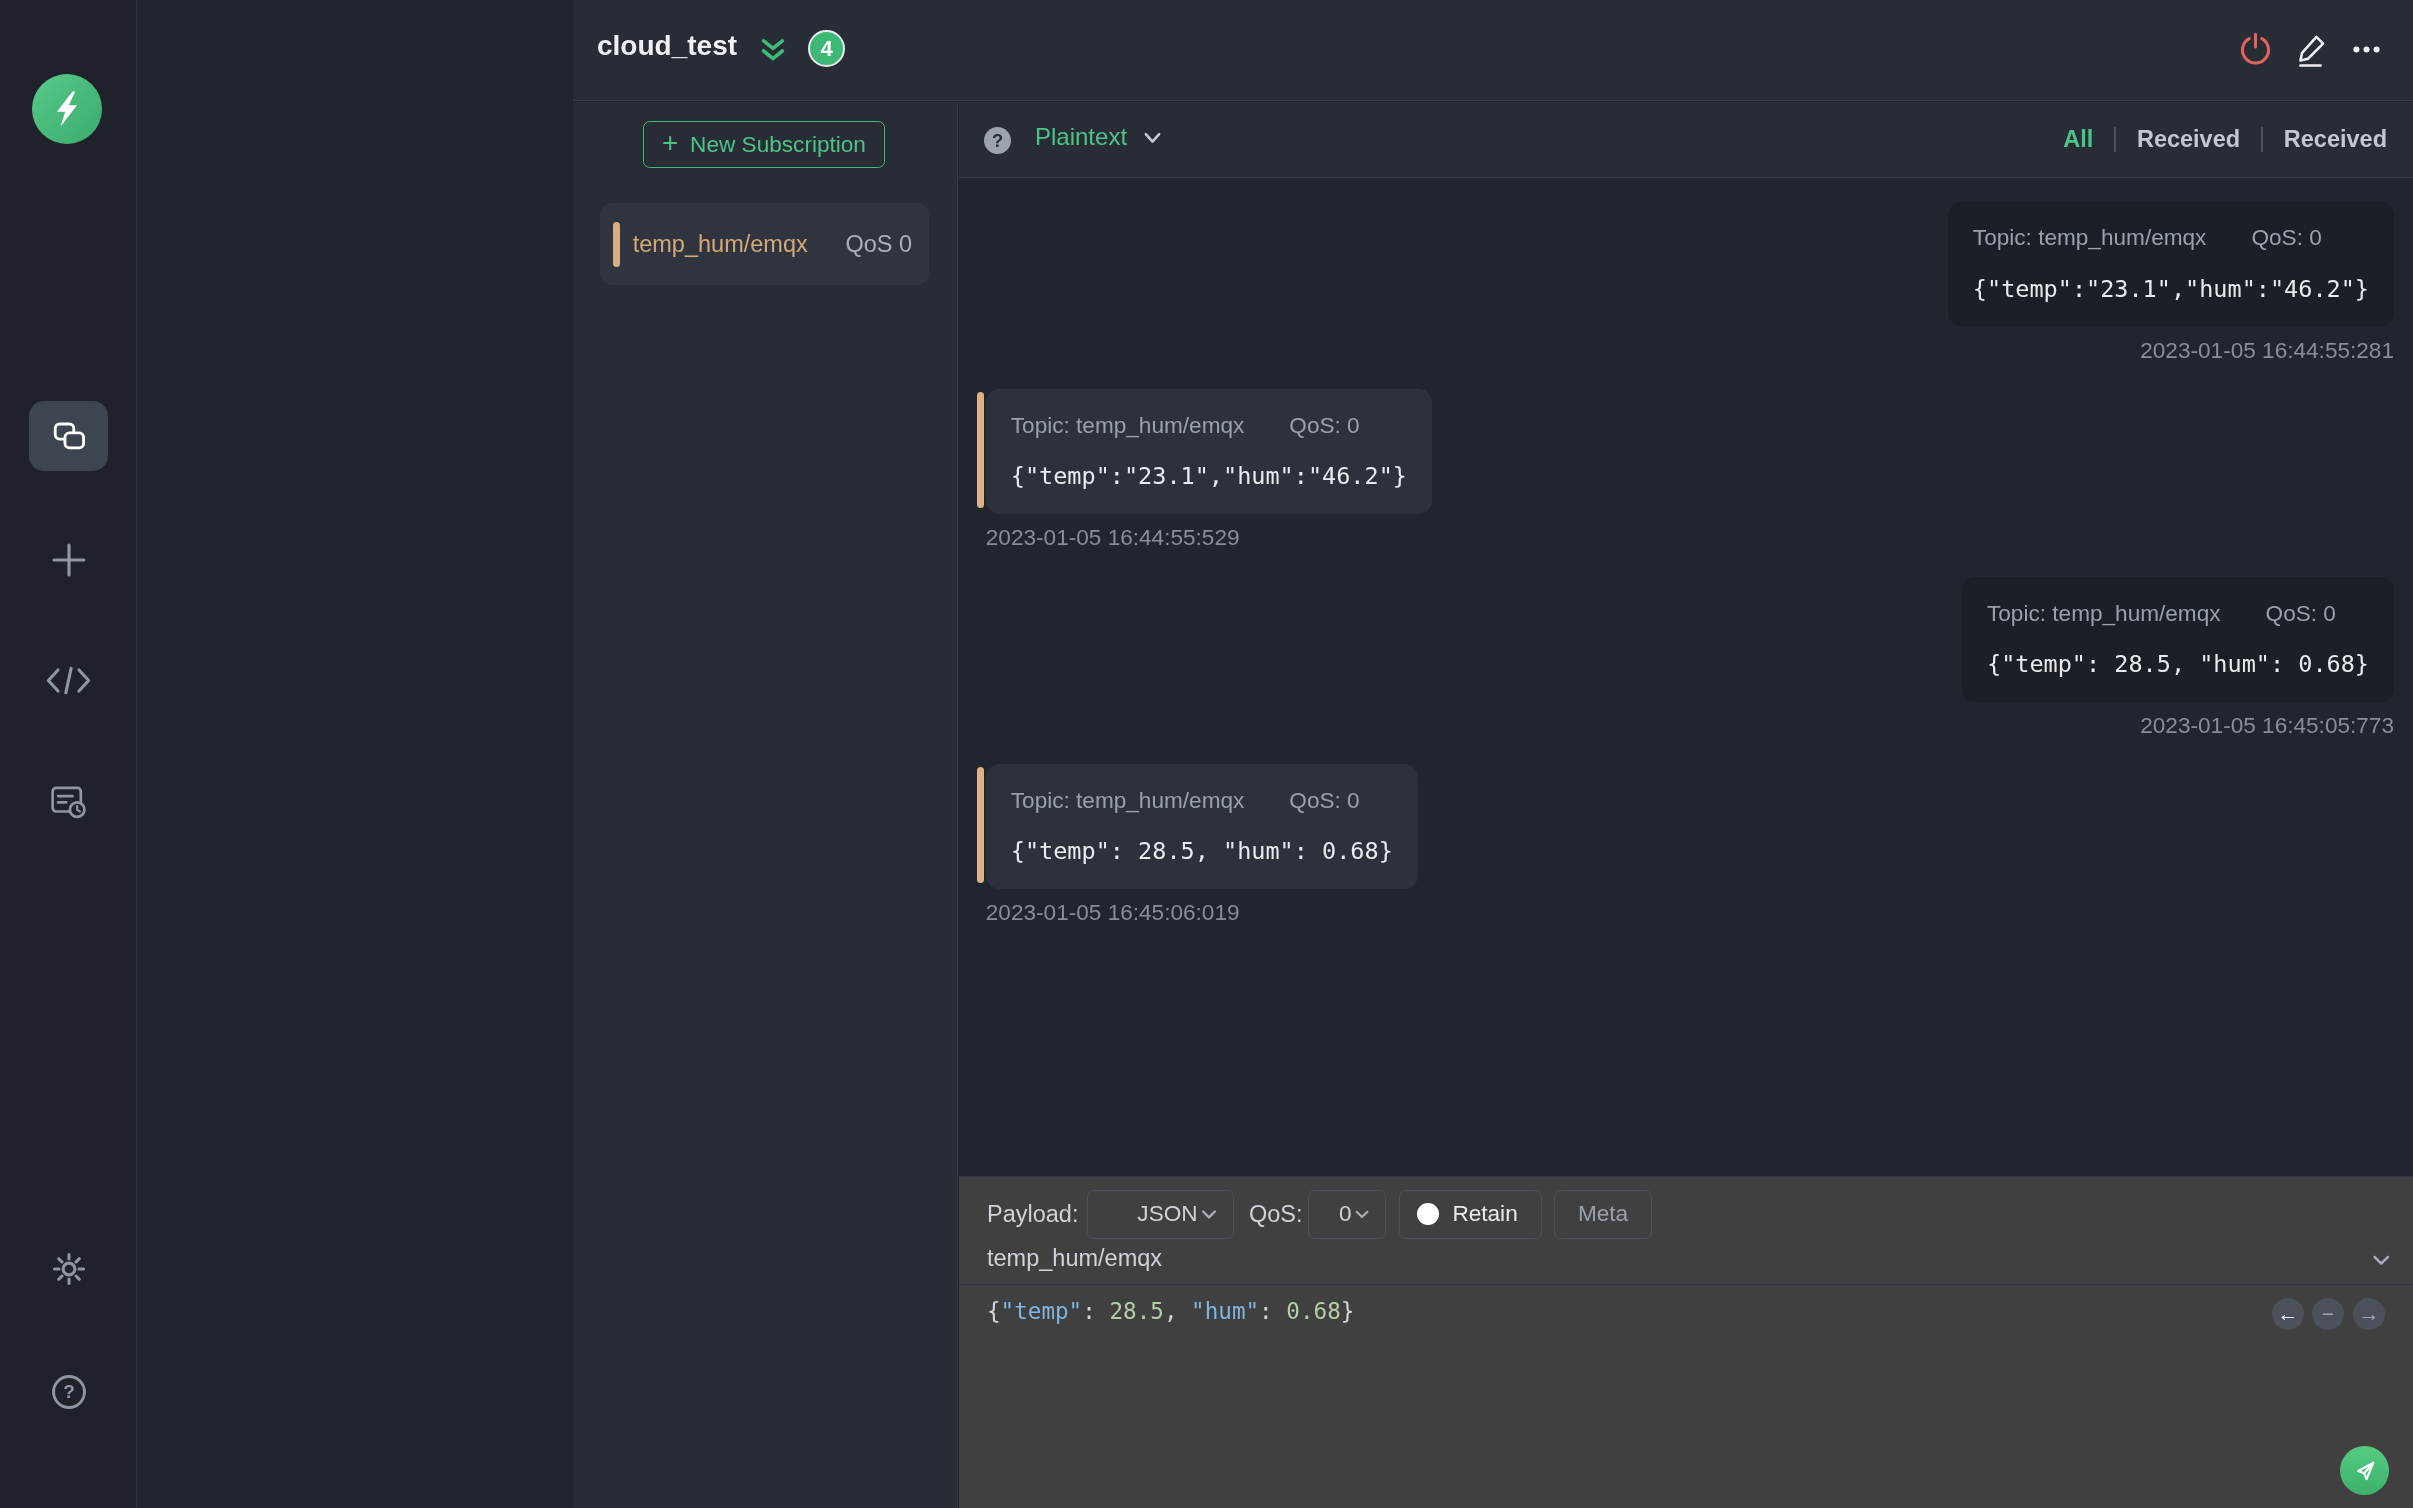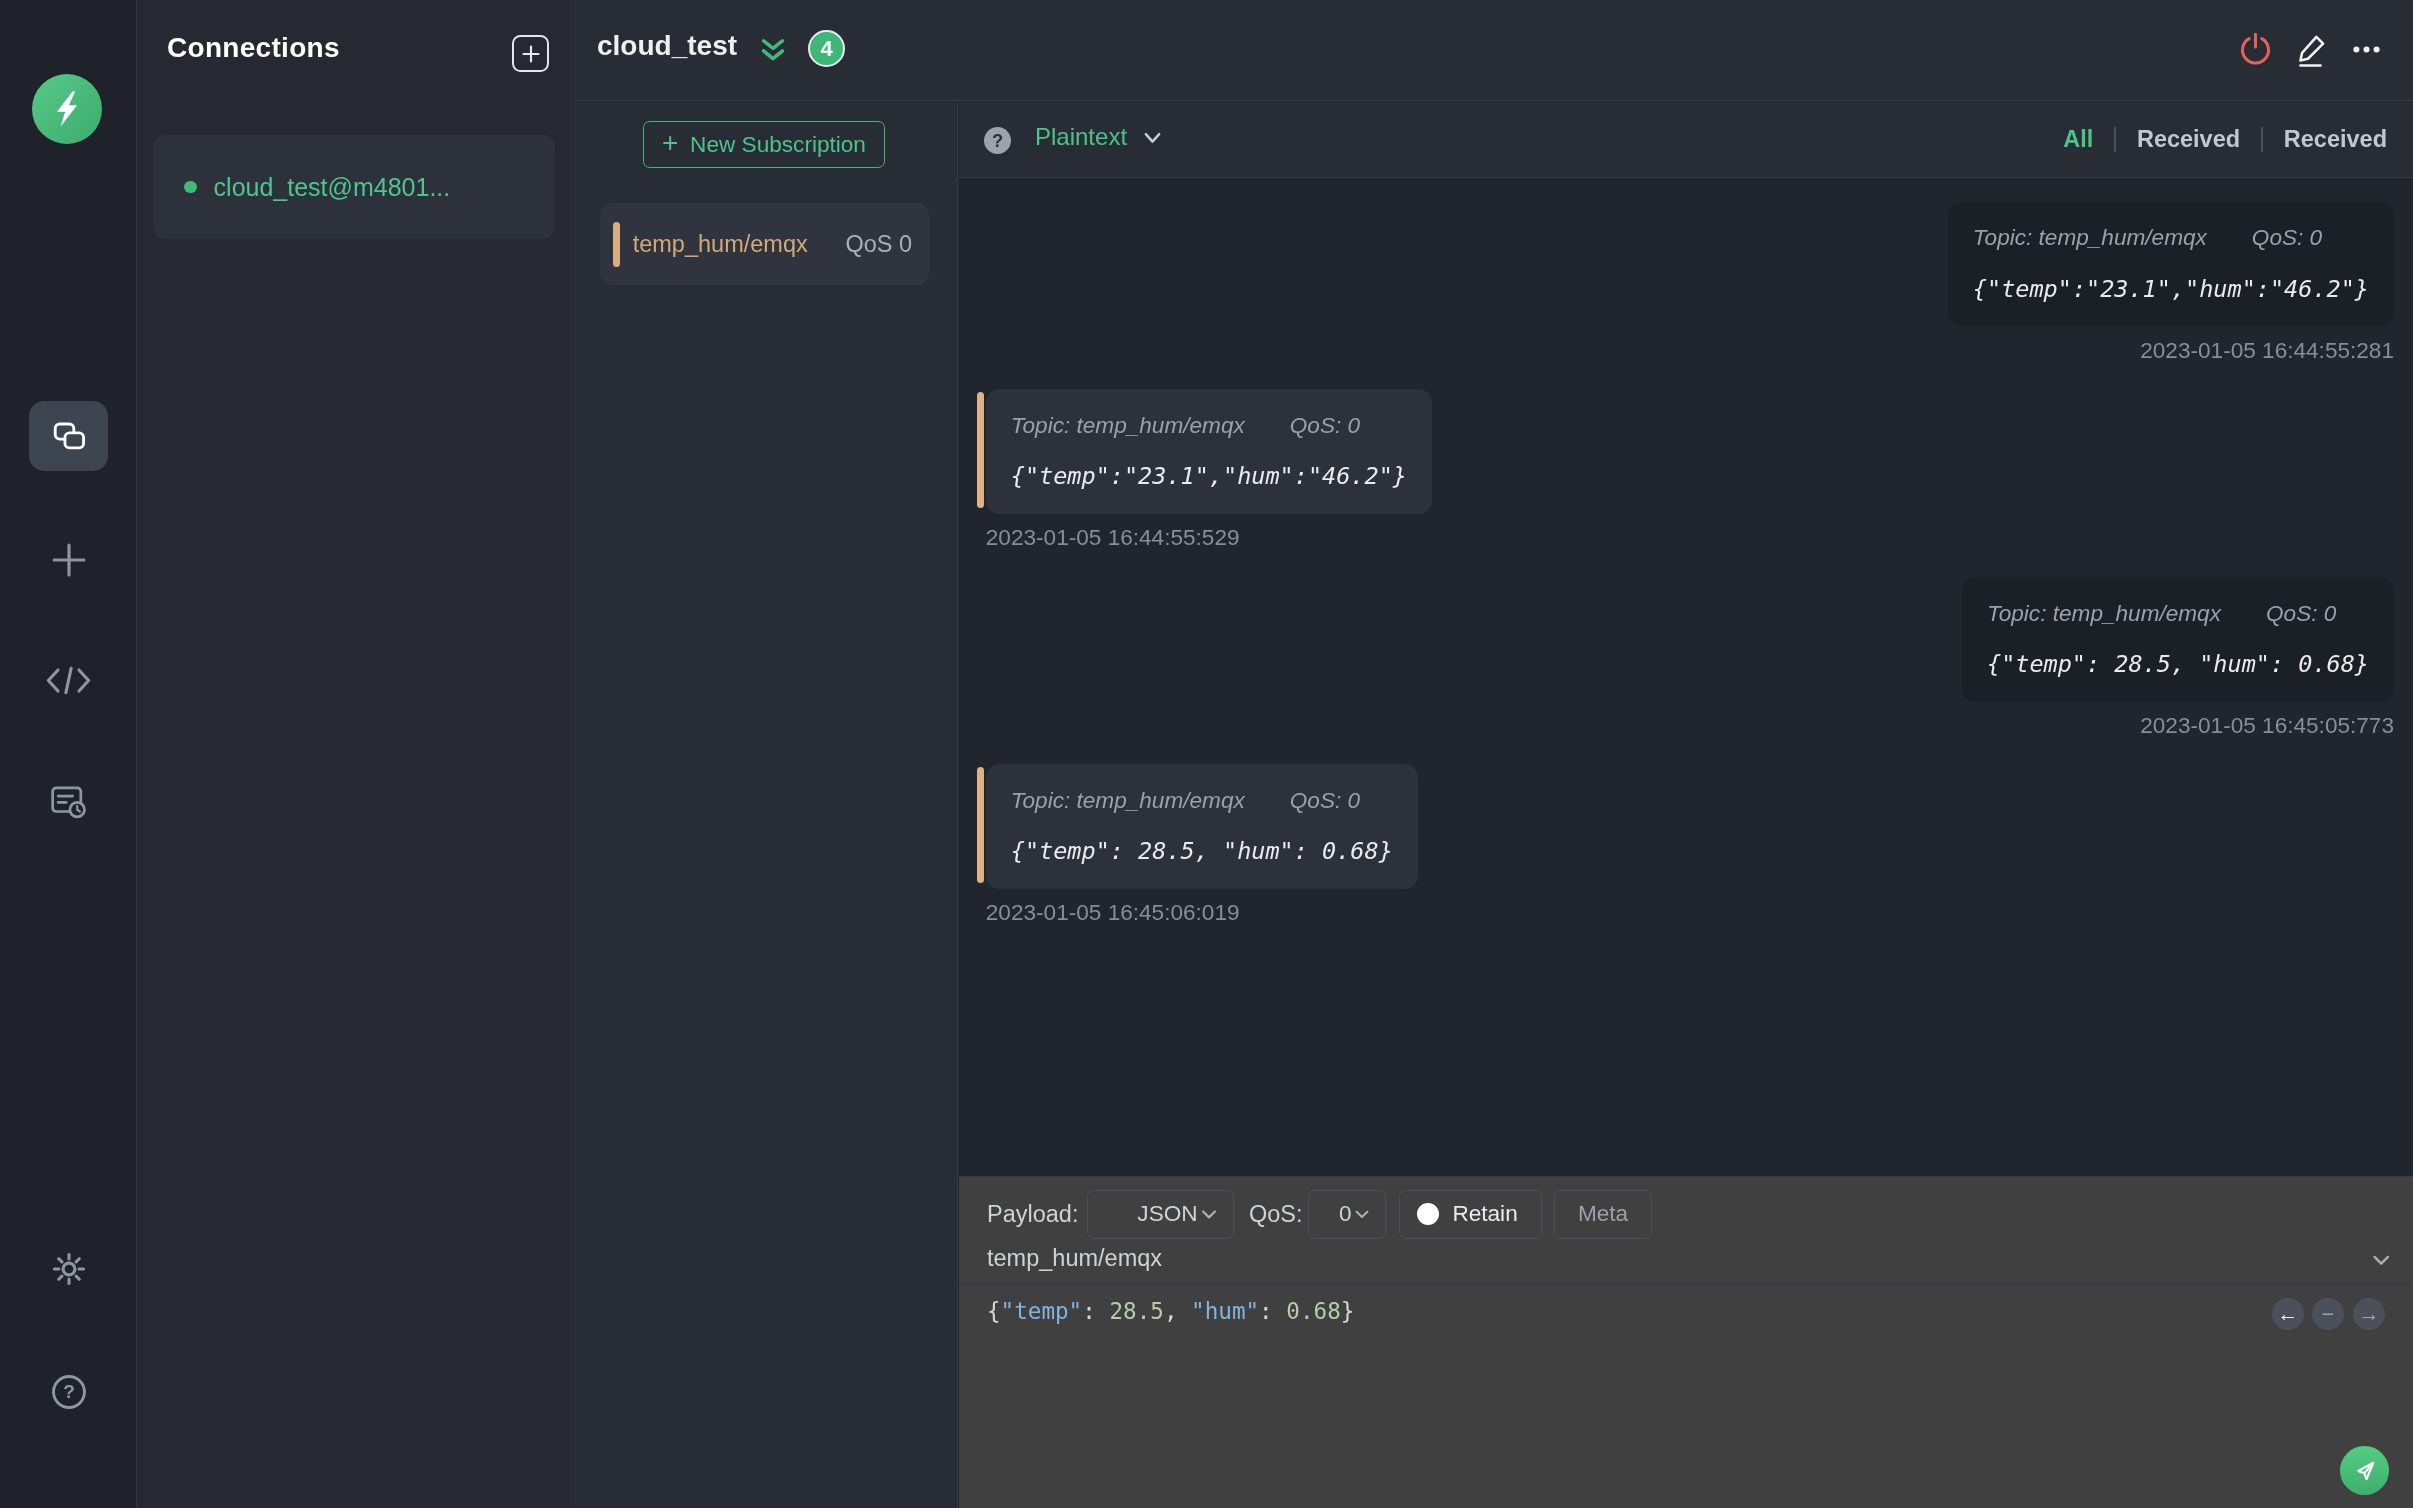--- a/index.html
+++ b/index.html
@@ -52,21 +52,21 @@
 
   
   #msg-list { position:absolute; left:959px; top:179px; width:1455px; height:996px; background:#21252d; overflow:hidden; }
   .msg { position:absolute; display:flex; }
   .msg .col { display:flex; flex-direction:column; }
   .msg.published { right:20px; }
   .msg.published .col { align-items:flex-end; }
   .msg.received { left:17.6px; }
   .msg.received .col { align-items:flex-start; }
   .msg-accent { width:7.5px; height:116px; border-radius:4.2px; background:#ddb287; margin-right:1.7px; margin-top:3.4px; flex:0 0 auto; }
-  .msg-card { border-radius:13.4px; padding:23.5px 25px; cursor:pointer;font-style:italic; }
+  .msg-card { border-radius:13.4px; padding:23.5px 25px; cursor:pointer; }
   .msg.published .msg-card { background:#1b1f26; }
   .msg.received .msg-card { background:#2c313b; }
   .msg-meta { font-size:22.6px; color:#9aa1ac; display:flex; gap:45px; white-space:nowrap; }
   .msg-payload { margin-top:23.5px; font-family:"DejaVu Sans Mono", monospace; font-size:23.5px; color:#e9ebee; white-space:nowrap; }
   .msg-ts { margin-top:11.7px; font-size:22.6px; color:#878e99; }
   .m1 { top:22.6px; } .m2 { top:210px; } .m3 { top:398px; } .m4 { top:585px; }
 
   
   #publish { position:absolute; left:959px; top:1176px; width:1455px; height:333px; background:#404040; border-top:0.8px solid #363a45; }
   .pub-label { position:absolute; font-size:23.5px; color:#ced2d9; top:23.5px; }
@@ -139,32 +139,20 @@
       </svg>
     </div>
     <div class="tb-item" style="top:1353px;">
       <svg width="40" height="40" viewBox="0 0 44 44">
         <circle cx="22" cy="22" r="17" fill="none" stroke="#8f96a3" stroke-width="3.2"></circle>
         <text x="22" y="29" text-anchor="middle" font-size="21" font-family="Liberation Sans, sans-serif" font-weight="bold" fill="#8f96a3">?</text>
       </svg>
     </div>
   </aside>
 
-  <section id="conn-panel">
-    <div id="conn-title">Connections</div>
-    <div id="conn-add">
-      <svg width="20" height="20" viewBox="0 0 24 24">
-          <path d="M12 3 V21 M3 12 H21" stroke="#e4e7ec" stroke-width="2.6" stroke-linecap="round"></path>
-        </svg>
-    </div>
-    <div class="conn-item">
-      <span class="conn-dot"></span>
-      <span class="conn-name">cloud_test@m4801...</span>
-    </div>
-  </section>
 
   <section id="title-bar">
     <div id="conn-title-name">cloud_test</div>
     <div id="dbl-chevron">
       <svg width="34" height="34" viewBox="0 0 40 40">
         <path d="M9 8 L20 17 L31 8" fill="none" stroke="#3fba79" stroke-width="4.2" stroke-linecap="round" stroke-linejoin="round"></path>
         <path d="M9 20 L20 29 L31 20" fill="none" stroke="#3fba79" stroke-width="4.2" stroke-linecap="round" stroke-linejoin="round"></path>
       </svg>
     </div>
     <div id="msg-badge">4</div>

